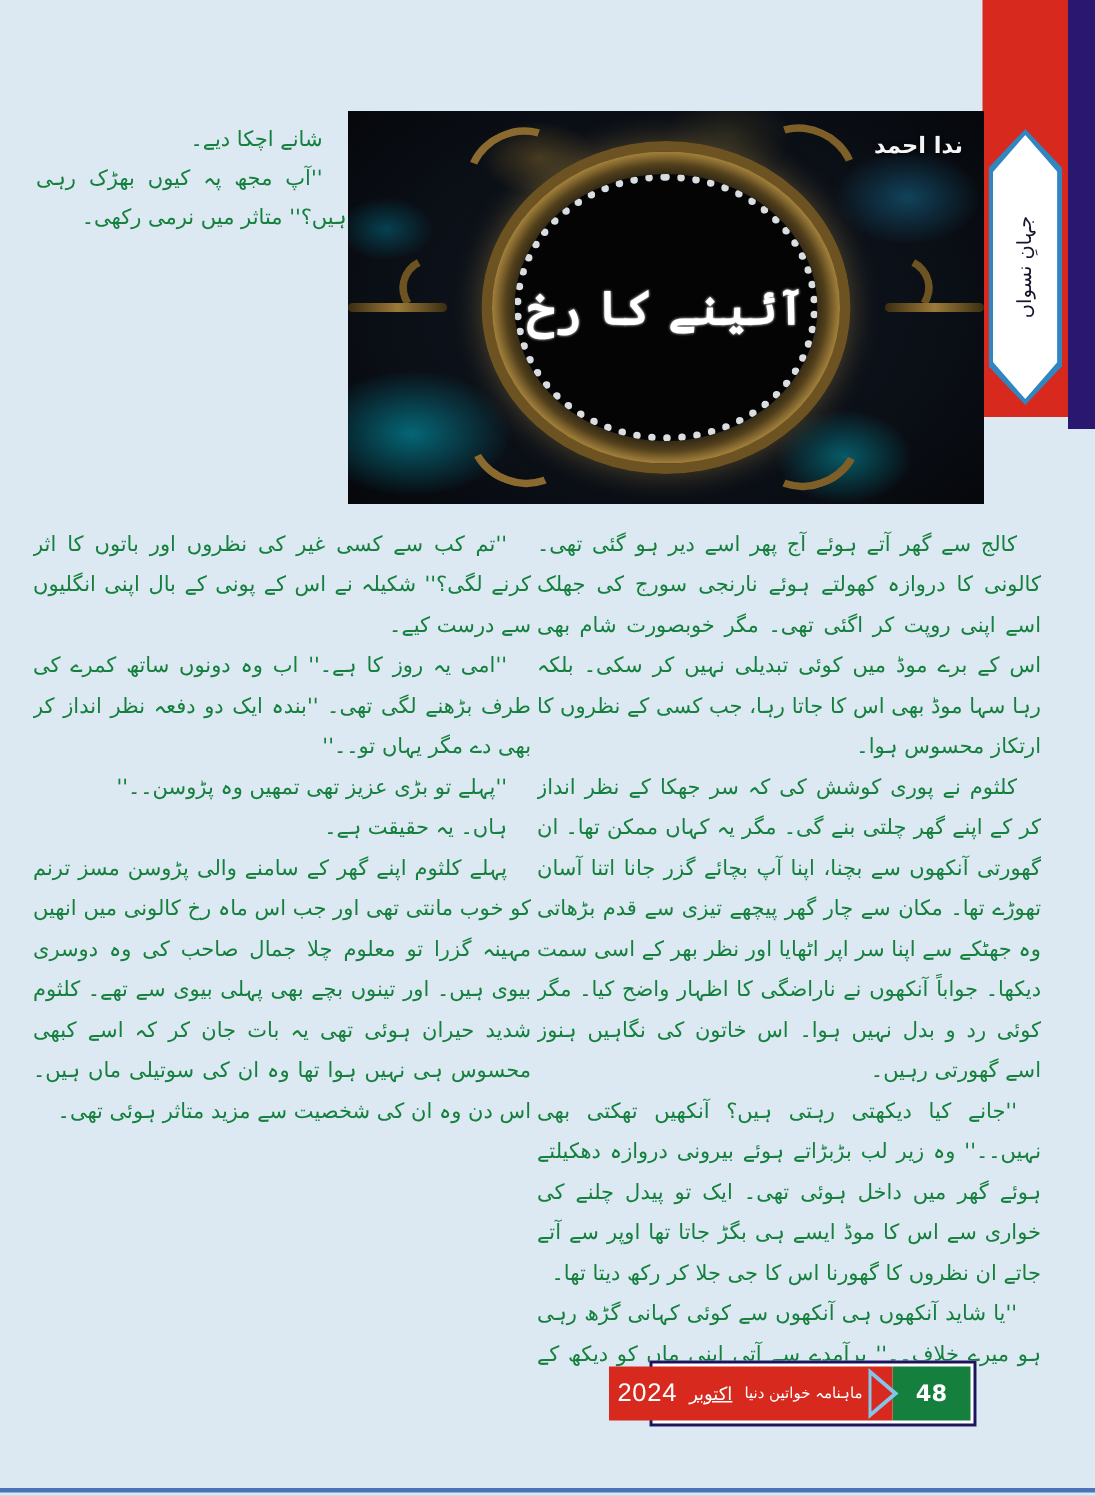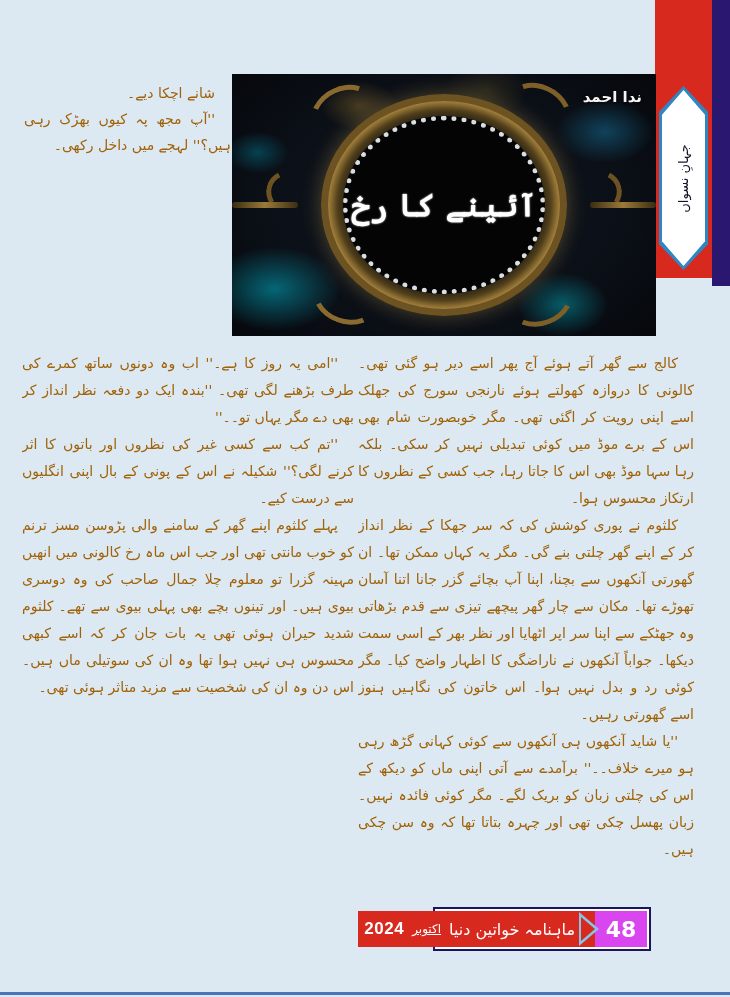--- a/index.html
+++ b/index.html
@@ -100,21 +100,21 @@
     color:#ffffff;direction:rtl;
     font-size:31px;font-weight:bold;
     font-family:"DejaVu Serif","Liberation Serif",serif;
     text-shadow:0 0 2px #fff;
     white-space:nowrap;
   }
 
   
   .urdu{
     direction:rtl;text-align:justify;
-    color:#a16207;
+    color:#15803d;
     font-size:14px;line-height:27px;
   }
   .urdu p{margin:0;text-indent:16px;}
   .intro-block{
     position:absolute;left:24px;top:80px;width:207px;height:268px;
     overflow:hidden;line-height:26px;
   }
   .col-left{
     position:absolute;left:22px;top:350px;width:332px;height:562px;
     overflow:hidden;
@@ -128,23 +128,23 @@
   .footer-bar{
     position:absolute;left:433px;top:907px;width:218px;height:44px;
     background:#ffffff;
     border:2px solid #1b1560;
     padding:2px;
     box-sizing:border-box;
     display:flex;flex-direction:row;direction:rtl;
   }
   .footer-page{
     position:relative;
-    width:52px;background:#d946ef;
+    width:52px;background:#15803d;
     display:flex;align-items:center;justify-content:center;
-    color:#fff;font-weight:bold;font-size:22px;
+    color:#fff;font-weight:bold;font-size:15px;
     flex:0 0 52px;
   }
   .footer-chevron-outer{
     position:absolute;right:50px;top:50%;transform:translateY(-50%);
     width:0;height:0;
     border-top:17px solid transparent;
     border-bottom:17px solid transparent;
     border-left:20px solid #86c5ea;
     z-index:2;
   }
@@ -156,23 +156,23 @@
     border-left:14px solid #d8291f;
     z-index:3;
   }
   .footer-red{
     flex:1;background:#d8291f;
     display:flex;align-items:center;
     color:#fff;direction:rtl;
     padding:0 6px;gap:8px;
     position:relative;
   }
-  .footer-mag{font-size:16px;white-space:nowrap;margin-right:14px;}
+  .footer-mag{font-size:10px;white-space:nowrap;margin-right:14px;}
   .footer-month{font-size:12px;white-space:nowrap;text-decoration:underline;}
-  .footer-year{font-size:17px;font-weight:bold;letter-spacing:.5px;margin-right:auto;
+  .footer-year{font-size:17px;font-weight:normal;letter-spacing:.5px;margin-right:auto;
     font-family:"Liberation Sans",sans-serif;}
 </style>
 </head>
 <body>
 
 <div class="page">
 
   <div class="strip-navy"></div>
   <div class="strip-red">
     <div class="lozenge-outer">
@@ -193,33 +193,36 @@
     <div class="arm left"></div>
     <div class="arm right"></div>
     <div class="mirror-ring"></div>
     <div class="mirror-bead">
       <div class="mirror-title">آئینے کا رخ</div>
     </div>
   </div>
 
   <div class="urdu intro-block">
     <p>شانے اچکا دیے۔</p>
-    <p>''آپ مجھ پہ کیوں بھڑک رہی ہیں؟'' لہجے میں داخل رکھی۔</p>
+    <p>''آپ مجھ پہ کیوں بھڑک رہی ہیں؟'' متاثر میں نرمی رکھی۔</p>
   </div>
 
   <div class="urdu col-left">
+    <p>''تم کب سے کسی غیر کی نظروں اور باتوں کا اثر کرنے لگی؟'' شکیلہ نے اس کے پونی کے بال اپنی انگلیوں سے درست کیے۔</p>
     <p>''امی یہ روز کا ہے۔'' اب وہ دونوں ساتھ کمرے کی طرف بڑھنے لگی تھی۔ ''بندہ ایک دو دفعہ نظر انداز کر بھی دے مگر یہاں تو۔۔''</p>
-    <p>''تم کب سے کسی غیر کی نظروں اور باتوں کا اثر کرنے لگی؟'' شکیلہ نے اس کے پونی کے بال اپنی انگلیوں سے درست کیے۔</p>
+    <p>''پہلے تو بڑی عزیز تھی تمھیں وہ پڑوسن۔۔''</p>
+    <p>ہاں۔ یہ حقیقت ہے۔</p>
     <p>پہلے کلثوم اپنے گھر کے سامنے والی پڑوسن مسز ترنم کو خوب مانتی تھی اور جب اس ماہ رخ کالونی میں انھیں مہینہ گزرا تو معلوم چلا جمال صاحب کی وہ دوسری بیوی ہیں۔ اور تینوں بچے بھی پہلی بیوی سے تھے۔ کلثوم شدید حیران ہوئی تھی یہ بات جان کر کہ اسے کبھی محسوس ہی نہیں ہوا تھا وہ ان کی سوتیلی ماں ہیں۔ اس دن وہ ان کی شخصیت سے مزید متاثر ہوئی تھی۔</p>
 
   </div>
 
   <div class="urdu col-right">
     <p>کالج سے گھر آتے ہوئے آج پھر اسے دیر ہو گئی تھی۔ کالونی کا دروازہ کھولتے ہوئے نارنجی سورج کی جھلک اسے اپنی روپت کر اگئی تھی۔ مگر خوبصورت شام بھی اس کے برے موڈ میں کوئی تبدیلی نہیں کر سکی۔ بلکہ رہا سہا موڈ بھی اس کا جاتا رہا، جب کسی کے نظروں کا ارتکاز محسوس ہوا۔</p>
     <p>کلثوم نے پوری کوشش کی کہ سر جھکا کے نظر انداز کر کے اپنے گھر چلتی بنے گی۔ مگر یہ کہاں ممکن تھا۔ ان گھورتی آنکھوں سے بچنا، اپنا آپ بچائے گزر جانا اتنا آسان تھوڑے تھا۔ مکان سے چار گھر پیچھے تیزی سے قدم بڑھاتی وہ جھٹکے سے اپنا سر اپر اٹھایا اور نظر بھر کے اسی سمت دیکھا۔ جواباً آنکھوں نے ناراضگی کا اظہار واضح کیا۔ مگر کوئی رد و بدل نہیں ہوا۔ اس خاتون کی نگاہیں ہنوز اسے گھورتی رہیں۔</p>
+    <p>''جانے کیا دیکھتی رہتی ہیں؟ آنکھیں تھکتی بھی نہیں۔۔'' وہ زیر لب بڑبڑاتے ہوئے بیرونی دروازہ دھکیلتے ہوئے گھر میں داخل ہوئی تھی۔ ایک تو پیدل چلنے کی خواری سے اس کا موڈ ایسے ہی بگڑ جاتا تھا اوپر سے آتے جاتے ان نظروں کا گھورنا اس کا جی جلا کر رکھ دیتا تھا۔</p>
     <p>''یا شاید آنکھوں ہی آنکھوں سے کوئی کہانی گڑھ رہی ہو میرے خلاف۔۔'' برآمدے سے آتی اپنی ماں کو دیکھ کے اس کی چلتی زبان کو بریک لگے۔ مگر کوئی فائدہ نہیں۔ زبان پھسل چکی تھی اور چہرہ بتاتا تھا کہ وہ سن چکی ہیں۔</p>
 
   </div>
 
   <div class="footer-bar">
     <div class="footer-page">48</div>
     <div class="footer-chevron-outer"></div>
     <div class="footer-chevron-inner"></div>
     <div class="footer-red">
       <span class="footer-mag">ماہنامہ خواتین دنیا</span>

